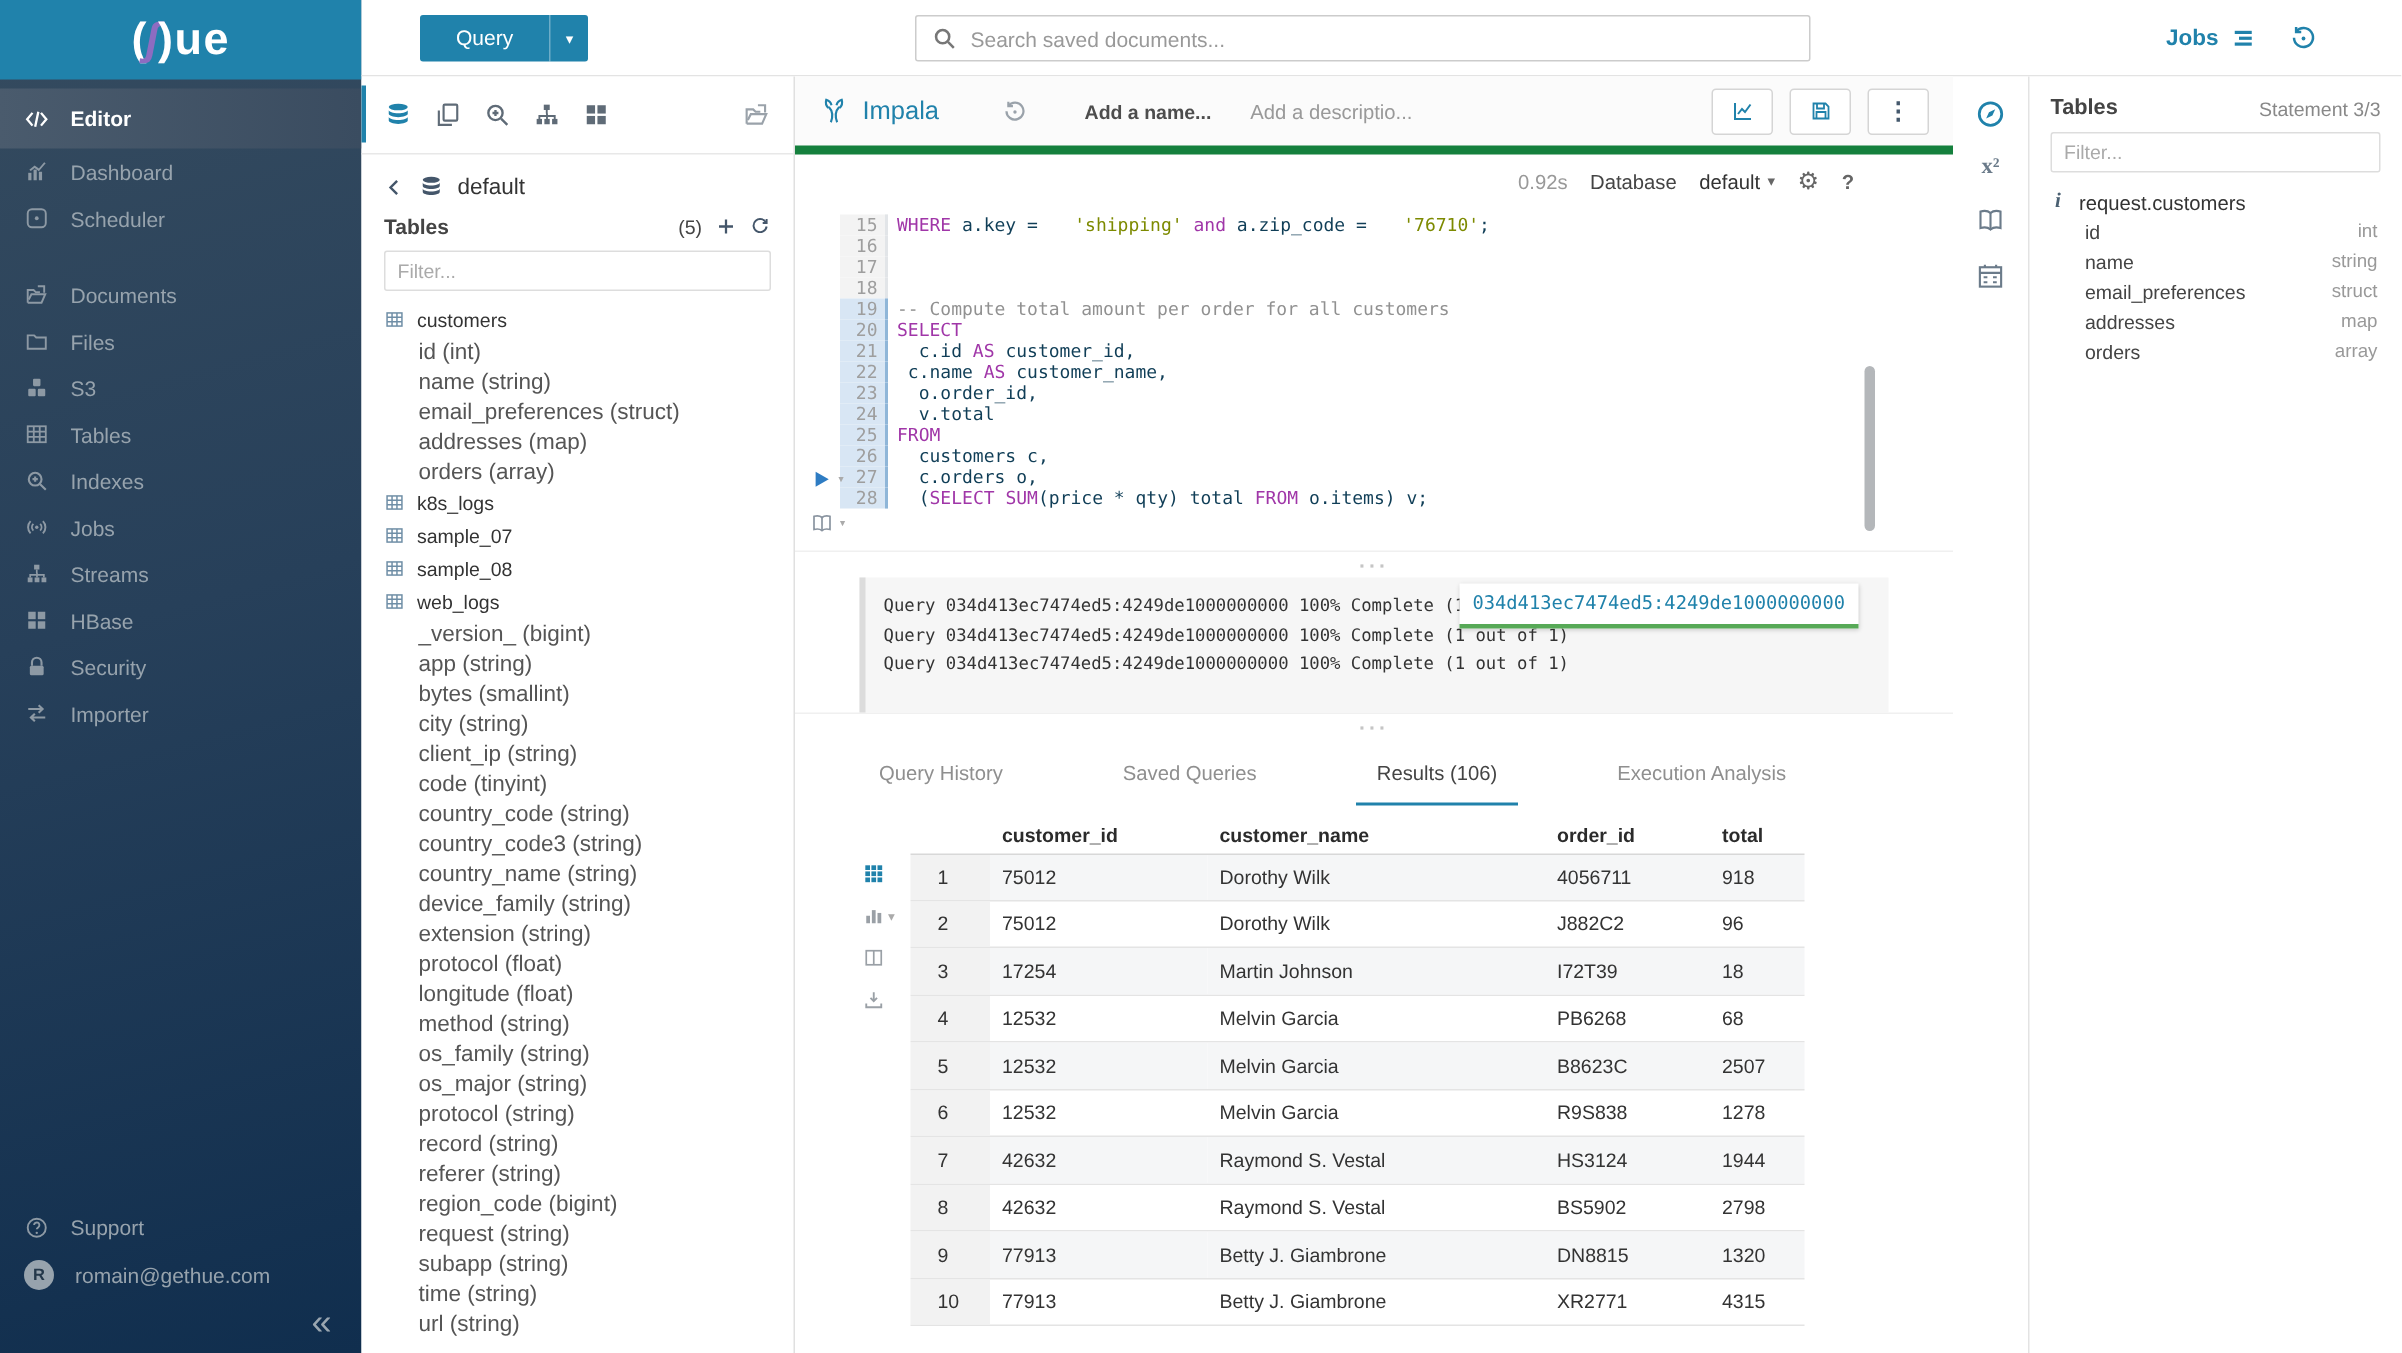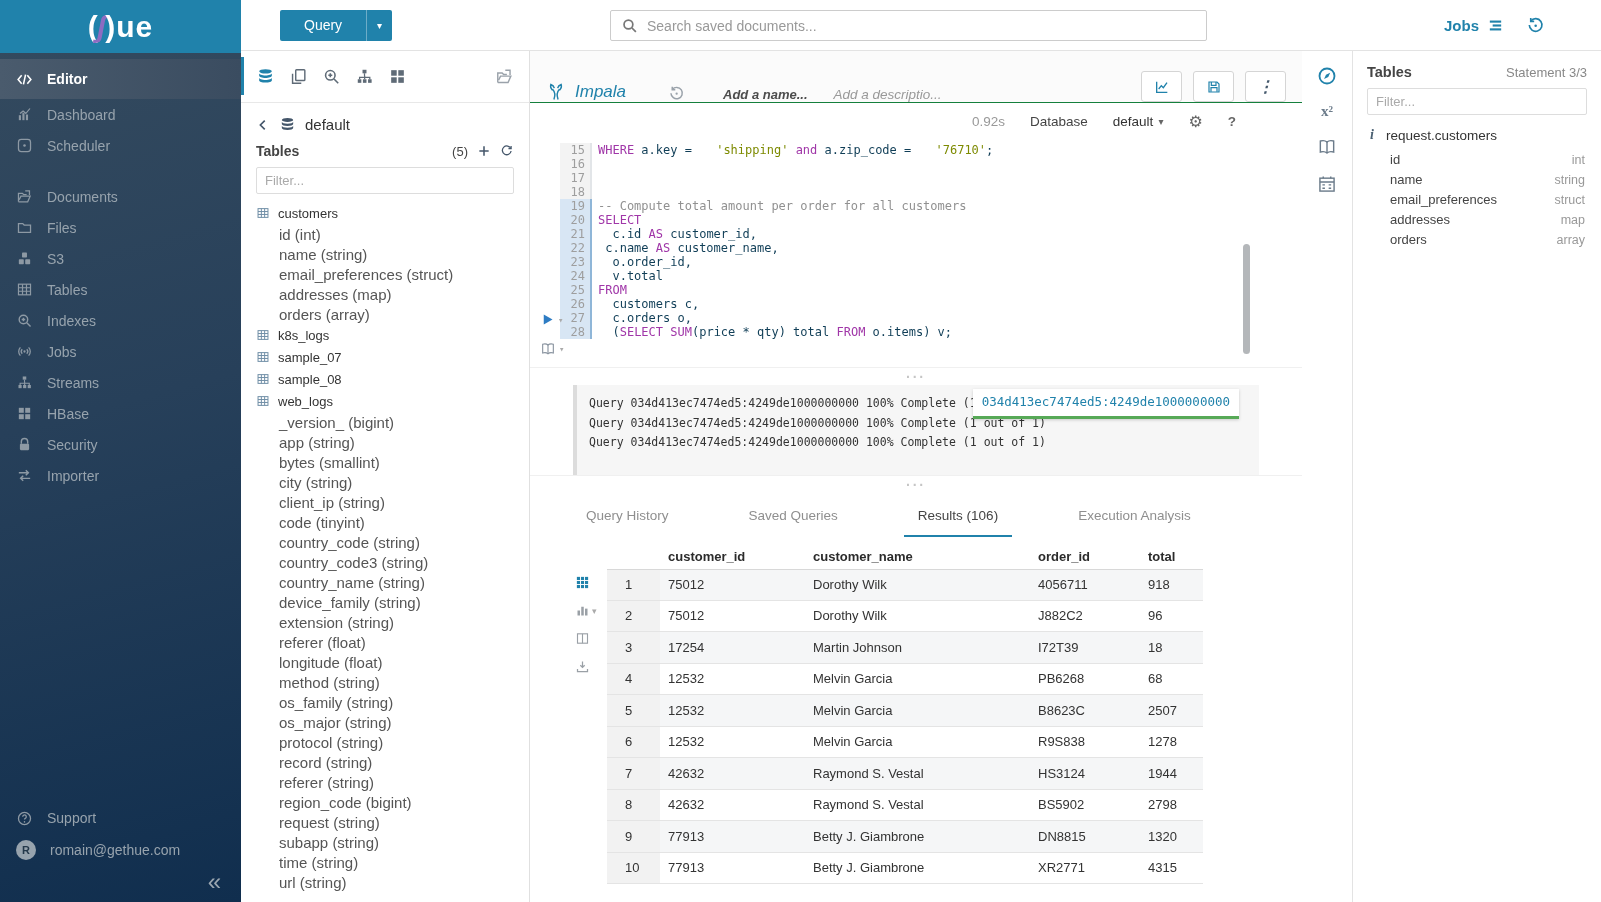--- a/index.html
+++ b/index.html
@@ -70,34 +70,34 @@
                  display:flex;align-items:center;padding:0 8px;}
   .assist-filter input{border:none;outline:none;width:100%;font-size:13px;font-family:inherit;}
   .assist-filter input::placeholder{color:#aaa;}
   .assist-list{padding:4px 0 0 15px;overflow:hidden;height:694px;}
   .a-table{height:22px;display:flex;align-items:center;gap:8px;font-size:13px;color:#333;cursor:pointer;}
   .a-table .icn{width:14px;height:14px;color:#6f8ea6;}
   .a-col{height:20px;display:flex;align-items:center;padding-left:23px;font-size:15px;color:#555;cursor:pointer;}
 
   
   .main{position:absolute;left:530px;top:51px;width:772px;height:851px;background:#fff;}
-  .snippet-header{height:52px;background:#fbfbfb;border-bottom:1px solid #15803d;
-                  display:flex;align-items:flex-end;padding:0 16px;font-style:italic;}
+  .snippet-header{height:52px;background:#fbfbfb;border-bottom:6px solid #15803d;
+                  display:flex;align-items:center;padding:0 16px;}
   .engine{display:flex;align-items:center;gap:9px;color:var(--accent);font-size:17px;cursor:pointer;}
   .engine .icn{width:20px;height:20px;}
   .snip-history{width:17px;height:17px;color:#9aa2aa;margin-left:42px;cursor:pointer;}
   .snip-name{margin-left:38px;font-size:13px;font-weight:bold;color:#4d4d4d;cursor:text;}
   .snip-desc{margin-left:26px;font-size:13.5px;color:#999;cursor:text;}
   .snip-btns{margin-left:auto;display:flex;gap:11px;}
   .hbtn{width:41px;height:31px;border:1px solid #d5d5d5;border-radius:3px;background:#fff;
         display:flex;align-items:center;justify-content:center;color:var(--accent);cursor:pointer;}
   .hbtn .icn{width:16px;height:16px;}
   .hbtn.kebab{color:#44586c;font-size:16px;font-weight:bold;}
   .editor-meta{height:36px;display:flex;align-items:center;justify-content:flex-end;
-               padding-right:66px;gap:25px;font-size:13.5px;color:#555;}
+               padding-right:66px;gap:15px;font-size:13.5px;color:#555;}
   .m-time{color:#999;}
   .m-db{color:#444;}
   .m-dbsel{display:flex;align-items:center;gap:5px;color:#333;cursor:pointer;}
   .m-caret{font-size:10px;color:#666;}
   .m-gear{font-size:16px;color:#666;cursor:pointer;}
   .m-help{color:#666;font-weight:bold;cursor:pointer;}
 
   .code-area{position:relative;height:228px;padding-top:4px;font:12px/14px "DejaVu Sans Mono",monospace;}
   .code-line{display:flex;height:14px;white-space:pre;}
   .gutter{width:32px;margin-left:30px;text-align:right;padding-right:5px;color:#9e9e9e;
@@ -156,21 +156,21 @@
   .rp-head{display:flex;align-items:center;padding:13px 14px 8px;}
   .rp-title{font-weight:bold;font-size:14.5px;color:#444;}
   .rp-stmt{margin-left:auto;font-size:13px;color:#888;}
   .rp-filter{margin:0 14px;height:27px;border:1px solid #ddd;border-radius:2px;display:flex;
              align-items:center;padding:0 8px;}
   .rp-filter input{border:none;outline:none;width:100%;font-size:13px;font-family:inherit;}
   .rp-filter input::placeholder{color:#aaa;}
   .rp-table{display:flex;align-items:center;gap:9px;padding:12px 14px 4px;font-size:13.5px;color:#333;}
   .rp-info{color:#4a6072;font-weight:bold;font-family:"Liberation Serif",serif;font-style:italic;
            font-size:14px;width:10px;text-align:center;}
-  .rp-col{display:flex;align-items:flex-end;height:20px;padding:0 16px 0 37px;font-size:13px;color:#444;cursor:pointer;}
+  .rp-col{display:flex;align-items:flex-start;height:20px;padding:0 16px 0 37px;font-size:13px;color:#444;cursor:pointer;}
   .rp-type{margin-left:auto;color:#999;font-size:12.5px;}
 </style>
 </head>
 <body>
 
 <div class="sidebar">
   <div class="logo">
     <span>(</span>
       <span class="lg-sw">ʃ</span>
       <span>)</span>
@@ -495,21 +495,21 @@
       <div class="a-col">app (string)</div>
       <div class="a-col">bytes (smallint)</div>
       <div class="a-col">city (string)</div>
       <div class="a-col">client_ip (string)</div>
       <div class="a-col">code (tinyint)</div>
       <div class="a-col">country_code (string)</div>
       <div class="a-col">country_code3 (string)</div>
       <div class="a-col">country_name (string)</div>
       <div class="a-col">device_family (string)</div>
       <div class="a-col">extension (string)</div>
-      <div class="a-col">referer (float)</div>
+      <div class="a-col">protocol (float)</div>
       <div class="a-col">longitude (float)</div>
       <div class="a-col">method (string)</div>
       <div class="a-col">os_family (string)</div>
       <div class="a-col">os_major (string)</div>
       <div class="a-col">protocol (string)</div>
       <div class="a-col">record (string)</div>
       <div class="a-col">referer (string)</div>
       <div class="a-col">region_code (bigint)</div>
       <div class="a-col">request (string)</div>
       <div class="a-col">subapp (string)</div>

